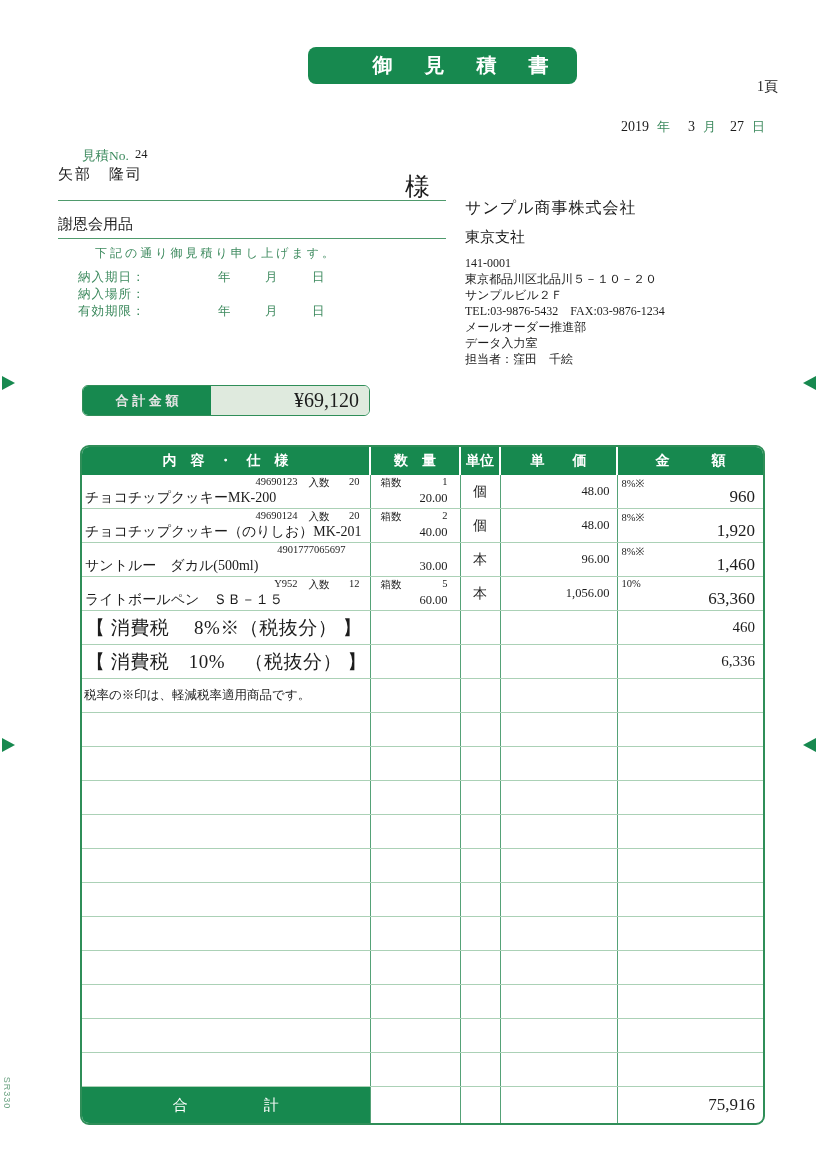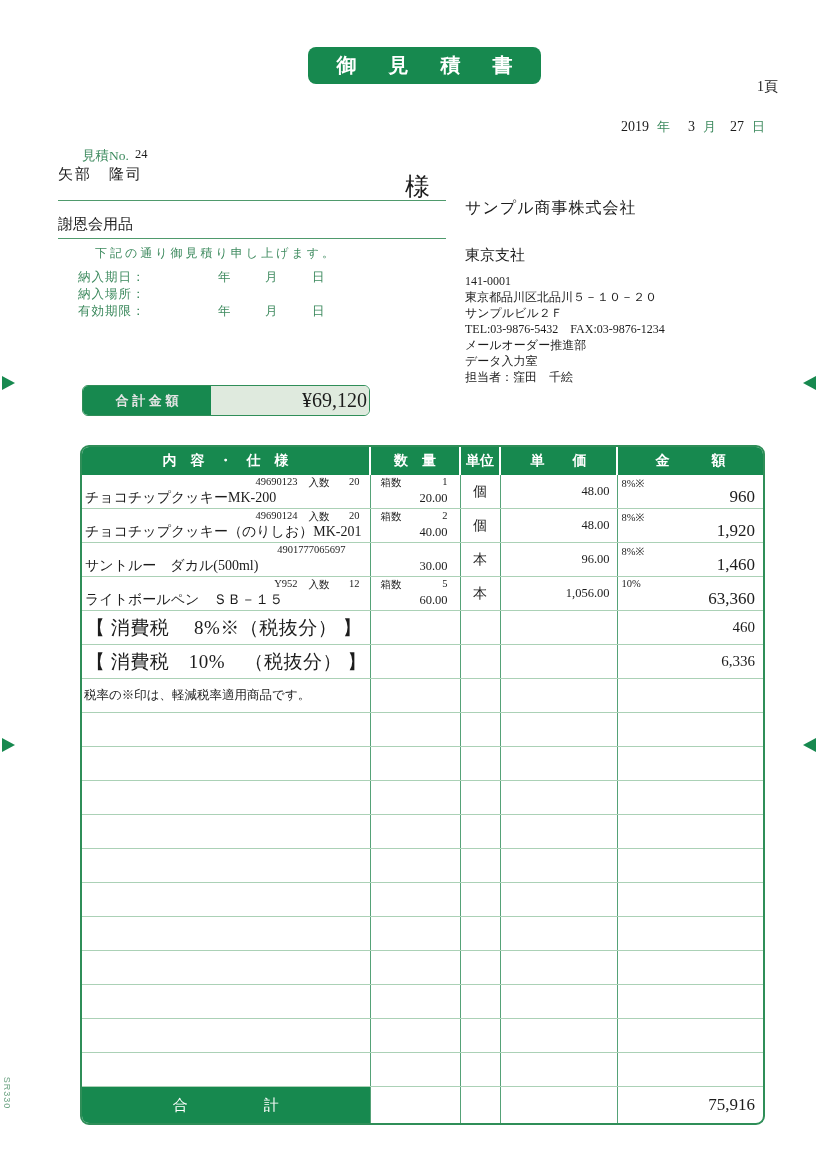--- a/index.html
+++ b/index.html
@@ -3,21 +3,21 @@
 <meta charset="utf-8">
 <style>
   html,body{margin:0;padding:0;background:#fff;}
   .page{position:relative;width:825px;height:1168px;background:#ffffff;overflow:hidden;
         font-family:"Liberation Serif",serif;color:#1c1c1c;}
 
   
   .badge{position:absolute;left:308px;top:47px;width:233px;height:37px;background:#17894f;
          border-radius:8px;color:#fff;font-family:"Liberation Sans",sans-serif;font-weight:bold;
          font-size:20px;display:flex;align-items:center;justify-content:center;
-         letter-spacing:6px;text-indent:6px;}
+         letter-spacing:6px;text-indent:6px;padding-left:36px;}
   .page-num{position:absolute;top:78px;right:47px;font-size:14px;}
   .date-line{position:absolute;top:118px;right:60px;font-size:14px;display:flex;align-items:baseline;}
   .date-line .num{color:#1c1c1c;}
   .date-line .unit{color:#3d8a5e;font-size:13px;}
   .date-line span{display:inline-block;}
   .dl-g8{width:8px;} .dl-g18{width:18px;} .dl-g14{width:14px;}
 
   
   .est-no{position:absolute;left:82px;top:147px;font-size:13.5px;color:#3d8a5e;}
   .est-no .val{color:#1c1c1c;font-size:12.5px;margin-left:6px;vertical-align:2px;}
@@ -30,37 +30,37 @@
 
   
   .terms{position:absolute;left:78px;top:269px;width:300px;font-size:12.5px;color:#3d8a5e;}
   .term-row{position:relative;height:17px;letter-spacing:1px;}
   .term-row .ymd-y{position:absolute;left:140px;}
   .term-row .ymd-m{position:absolute;left:187px;}
   .term-row .ymd-d{position:absolute;left:234px;}
 
   
   .vendor{position:absolute;left:465px;top:198px;}
-  .vendor .co{font-size:16px;letter-spacing:1px;margin-bottom:27px;}
+  .vendor .co{font-size:16px;letter-spacing:1px;margin-bottom:9px;}
   .vendor .br{font-size:15px;margin-bottom:8px;}
   .vendor .sm{font-size:12px;line-height:16px;}
 
   
   .arrow{position:absolute;width:0;height:0;border-top:7px solid transparent;border-bottom:7px solid transparent;}
   .arrow.right{border-left:13px solid #17894f;left:2px;}
   .arrow.left{border-right:13px solid #17894f;right:9px;}
   .ar-1{top:376px;} .ar-2{top:738px;}
 
   
   .total-box{position:absolute;left:82px;top:385px;width:288px;height:31px;border:1.5px solid #2f8e58;
              border-radius:6px;overflow:hidden;display:flex;box-sizing:border-box;}
   .total-box .lbl{width:128px;background:#17894f;color:#e5e5e5;font-family:"Liberation Sans",sans-serif;
                   font-size:13px;font-weight:bold;display:flex;align-items:center;justify-content:center;}
   .total-box .val{flex:1;background:#dfeade;display:flex;align-items:center;justify-content:flex-end;
-                  padding-right:2px;font-size:20px;}
+                  padding-right:10px;font-size:20px;}
 
   
   .tbl-wrap{position:absolute;left:80px;top:445px;border:2px solid #2f8e58;border-radius:9px;overflow:hidden;}
   table{border-collapse:collapse;table-layout:fixed;width:681px;}
   col.c1{width:288px;} col.c2{width:90px;} col.c3{width:40px;} col.c4{width:117px;} col.c5{width:146px;}
   th{background:#17894f;color:#fff;font-family:"Liberation Sans",sans-serif;font-weight:bold;
      font-size:14px;height:28px;padding:0;text-align:center;border-left:2px solid #fff;}
   th:first-child{border-left:none;}
   td{padding:0;height:33px;border-right:1px solid #55a277;border-bottom:1px solid #abd1b6;
      vertical-align:middle;overflow:hidden;}

